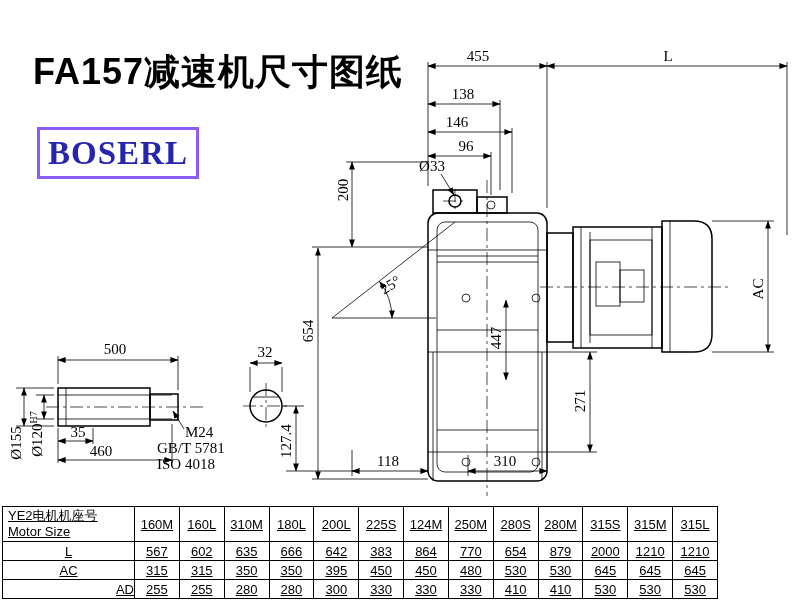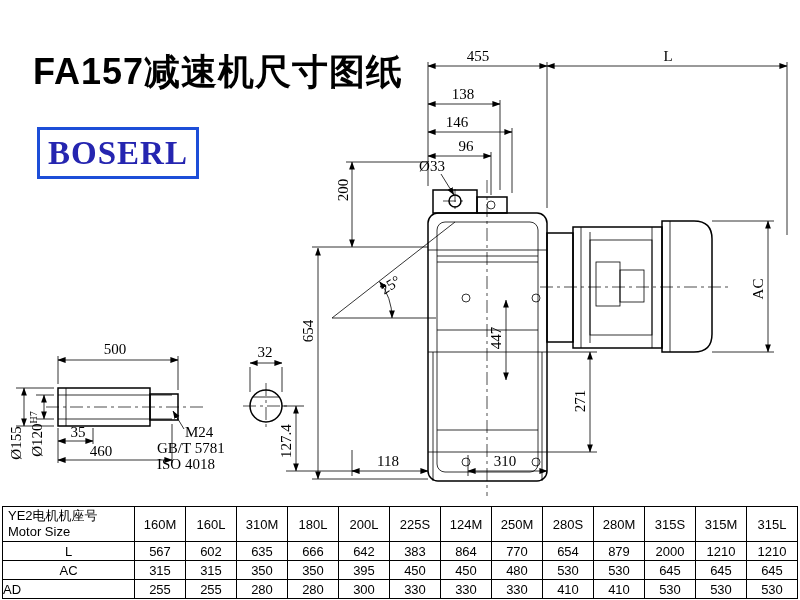--- a/index.html
+++ b/index.html
@@ -6,36 +6,36 @@
   body {
     width:800px; height:600px; position:relative; background:#fff;
     font-family:"Liberation Sans", sans-serif; overflow:hidden; color:#000;
   }
   .title {
     position:absolute; left:33px; top:12px;
     font-size:36px; font-weight:bold; letter-spacing:1px;margin-top:36px;
   }
   .logo-box {
     position:absolute; left:37px; top:127px; width:156px; height:46px;
-    border:3px solid #1d4ed8; background:#fff;
+    border:3px solid #8b5cf6; background:#fff;
     display:flex; align-items:center; justify-content:center;
   }
   .logo-box span {
     font-family:"Liberation Serif", serif; font-weight:bold;
     font-size:33px; color:#2525b0; letter-spacing:1px;
   }
   svg.drawing { position:absolute; left:0; top:0; }
   .ol  { stroke:#000; stroke-width:1.5; fill:none; }
   .tl  { stroke:#000; stroke-width:0.8; fill:none; }
   .dim { stroke:#000; stroke-width:0.8; fill:none; }
   .cl  { stroke:#000; stroke-width:0.7; fill:none; stroke-dasharray:13 4 3 4; }
   .dtext { font:15px "Liberation Serif", serif; fill:#000; }
   table.spec {
-    position:absolute; left:2px; top:506px; width:796px;
-    border-collapse:collapse; table-layout:fixed;
+    position:absolute; left:2px; top:506px; width:716px;
+    border-collapse:collapse; table-layout:fixed;text-decoration:underline;
   }
   table.spec td {
     border:1px solid #000; text-align:center; font-size:13px;
     padding:0; height:18px; overflow:hidden; white-space:nowrap;
   }
   table.spec tr.head td { height:34px; }
   table.spec td.first { text-align:left; padding-left:5px; }
   table.spec td.first div { line-height:16px; }
 </style>
 </head>
@@ -258,21 +258,21 @@
     <td>450</td>
     <td>450</td>
     <td>480</td>
     <td>530</td>
     <td>530</td>
     <td>645</td>
     <td>645</td>
     <td>645</td>
   </tr>
   <tr>
-    <td style="text-align:left">AD</td>
+    <td style="text-align:right">AD</td>
     <td>255</td>
     <td>255</td>
     <td>280</td>
     <td>280</td>
     <td>300</td>
     <td>330</td>
     <td>330</td>
     <td>330</td>
     <td>410</td>
     <td>410</td>

